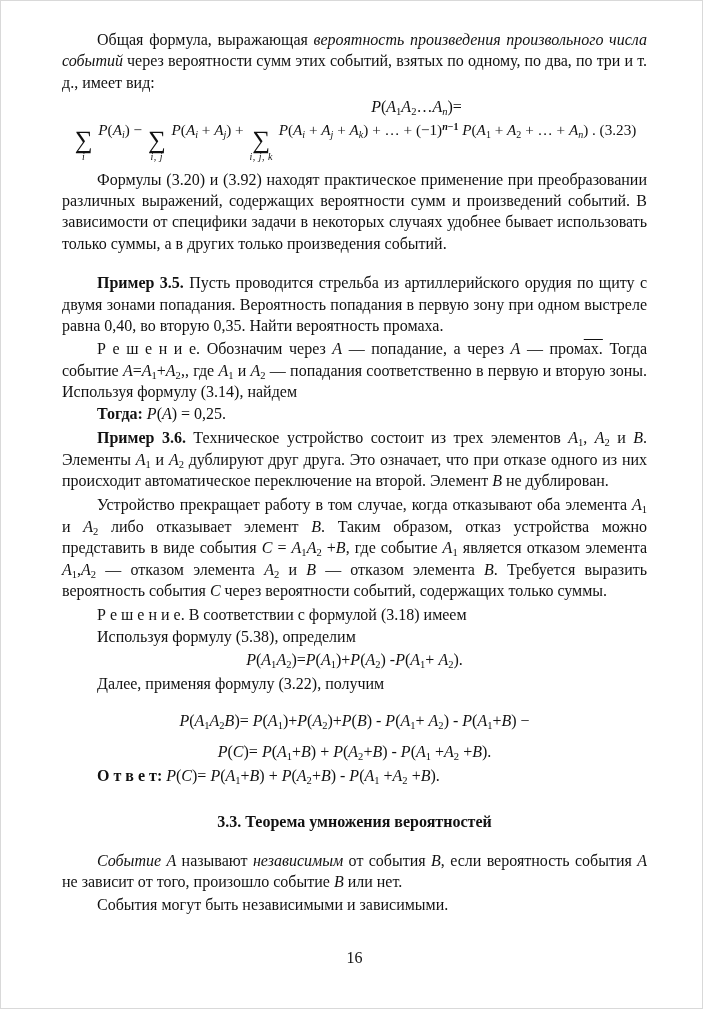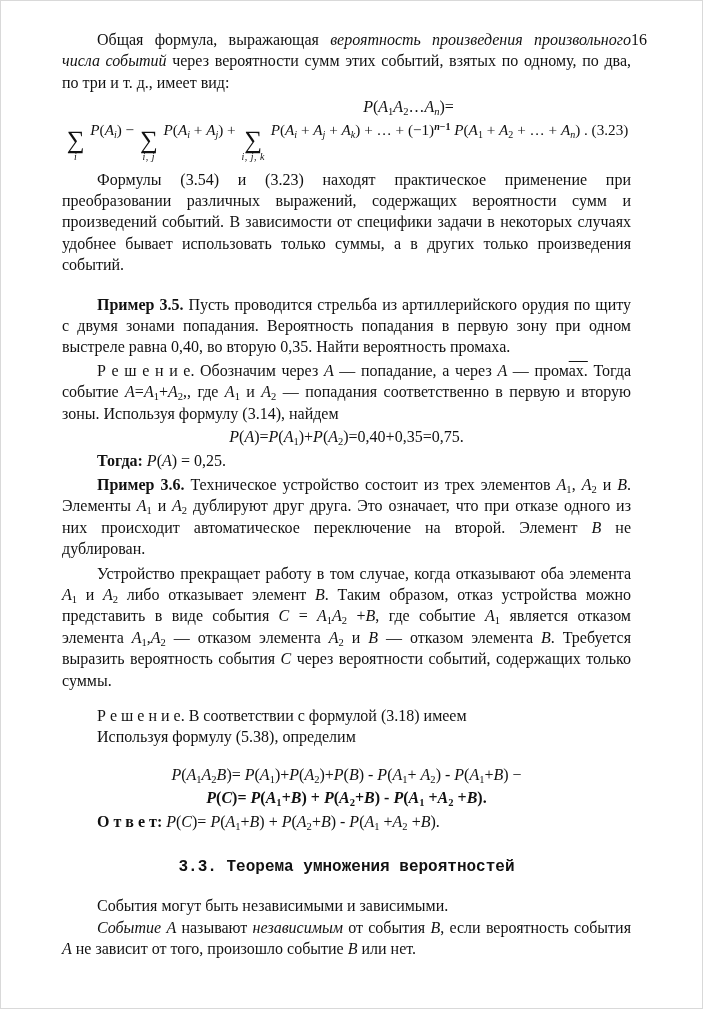--- a/index.html
+++ b/index.html
@@ -2,28 +2,28 @@
 <html><head>
 <meta charset="utf-8">
 <style>
   html,body{margin:0;padding:0;background:#ffffff;}
   .page{
     width:703px;height:1009px;box-sizing:border-box;
     background:#ffffff;border:1px solid #d9d9d9;
     font-family:"Liberation Serif","DejaVu Serif",serif;
     color:#111;font-size:16px;line-height:21.4px;
     padding:28px 55px 0 61px;
-    display:flex;overflow:hidden;
+    display:flex;flex-direction:column;overflow:hidden;
   }
   .content{flex:1 1 auto;}
   .para{text-indent:35px;text-align:justify;margin:0;}
   .formula{text-align:center;margin:1px 0;white-space:nowrap;}
   .formula.shift{position:relative;left:62px;}
   .formula.big{font-size:15.2px;margin:0 0 7px 0;text-align:center;}
-  .h2{text-align:center;font-weight:bold;margin:25px 0 17px 0;font-family:Liberation Mono, monospace;}
+  .h2{text-align:center;font-weight:bold;margin:25px 0 17px 0;}
   .pagenum{flex:0 0 auto;text-align:center;margin:0 0 40px 0;}
   .i{font-style:italic;}
   .b{font-weight:bold;}
   .ov{text-decoration:overline;}
   .math i{font-style:italic;}
   .math sub{font-size:0.66em;line-height:0;vertical-align:-0.28em;font-style:normal;}
   .math sub i{font-style:italic;}
   .math sup{font-size:0.66em;line-height:0;vertical-align:0.5em;font-style:normal;font-weight:bold;}
   .sum{display:inline-flex;flex-direction:column;align-items:center;vertical-align:-13px;line-height:1;margin:0 2px;}
   .sum .sig{font-size:25px;line-height:1;}
@@ -39,30 +39,31 @@
       <div class="formula big"><span class="math"><span class="sum">
             <span class="sig">∑</span>
             <span class="under">i</span>
           </span> <i>P</i>(<i>A</i><sub><i>i</i></sub>) − <span class="sum">
             <span class="sig">∑</span>
             <span class="under">i, j</span>
           </span> <i>P</i>(<i>A</i><sub><i>i</i></sub> + <i>A</i><sub><i>j</i></sub>) + <span class="sum">
             <span class="sig">∑</span>
             <span class="under">i, j, k</span>
           </span> <i>P</i>(<i>A</i><sub><i>i</i></sub> + <i>A</i><sub><i>j</i></sub> + <i>A</i><sub><i>k</i></sub>) + … + (−1)<sup><i>n</i>−1</sup> <i>P</i>(<i>A</i><sub>1</sub> + <i>A</i><sub>2</sub> + … + <i>A</i><sub><i>n</i></sub>) . (3.23)</span></div>
-      <div class="para" style="margin-top: 4px;"><span>Формулы (3.54) и (3.23) находят практическое применение при преобразовании различных выражений, содержащих вероятности сумм и произведений событий. В зависимости от специфики задачи в некоторых случаях удобнее бывает использовать только суммы, а в других только произведения событий.</span></div>
+      <div class="para" style="margin-top: 4px;"><span>Формулы (3.20) и (3.92) находят практическое применение при преобразовании различных выражений, содержащих вероятности сумм и произведений событий. В зависимости от специфики задачи в некоторых случаях удобнее бывает использовать только суммы, а в других только произведения событий.</span></div>
       <div class="para" style="margin-top: 18px;"><span class="b">Пример 3.5.</span><span> Пусть проводится стрельба из артиллерийского орудия по щиту с двумя зонами попадания. Вероятность попадания в первую зону при одном выстреле равна 0,40, во вторую 0,35. Найти вероятность промаха.</span></div>
       <div class="para" style="margin-top: 2px;"><span>Р е ш е н и е.  Обозначим через </span><span class="math"><i>A</i></span><span> — попадание, а через </span><span class="math"><i>A</i></span><span> — пром</span><span class="ov">ах.</span><span> Тогда событие </span><span class="math"><i>A</i>=<i>A</i><sub>1</sub>+<i>A</i><sub>2</sub></span><span>,, где </span><span class="math"><i>A</i><sub>1</sub></span><span> и </span><span class="math"><i>A</i><sub>2</sub></span><span> — попадания соответственно в первую и вторую зоны. Используя формулу (3.14), найдем</span></div>
-      <div class="formula" style="margin-top: 2px; margin-bottom: 2px;"><span class="math"><i>P</i>(<i>A</i>)=<i>P</i>(<i>A</i><sub>1</sub>)+<i>P</i>(<i>A</i><sub>2</sub>)=0,40+0,35=0,75.</span></div>
       <div class="para"><span class="b">Тогда: </span><span class="math"><i>P</i>(<i>A</i>) = 0,25.</span></div>
       <div class="para" style="margin-top: 3px;"><span class="b">Пример 3.6.</span><span> Техническое устройство состоит из трех элементов </span><span class="math"><i>A</i><sub>1</sub></span><span>, </span><span class="math"><i>A</i><sub>2</sub></span><span> и </span><span class="math"><i>B</i></span><span>. Элементы </span><span class="math"><i>A</i><sub>1</sub></span><span> и </span><span class="math"><i>A</i><sub>2</sub></span><span> дублируют друг друга. Это означает, что при отказе одного из них происходит автоматическое переключение на второй. Элемент </span><span class="math"><i>B</i></span><span> не дублирован.</span></div>
       <div class="para" style="margin-top: 3px;"><span>Устройство прекращает работу в том случае, когда отказывают оба элемента </span><span class="math"><i>A</i><sub>1</sub></span><span> и </span><span class="math"><i>A</i><sub>2</sub></span><span> либо отказывает элемент </span><span class="math"><i>B</i></span><span>. Таким образом, отказ устройства можно представить в виде события </span><span class="math"><i>C</i> = <i>A</i><sub>1</sub><i>A</i><sub>2</sub> +<i>B</i></span><span>, где событие </span><span class="math"><i>A</i><sub>1</sub></span><span> является отказом элемента </span><span class="math"><i>A</i><sub>1</sub>,<i>A</i><sub>2</sub></span><span> — отказом элемента </span><span class="math"><i>A</i><sub>2</sub></span><span> и </span><span class="math"><i>B</i></span><span> — отказом элемента </span><span class="math"><i>B</i></span><span>. Требуется выразить вероятность события </span><span class="math"><i>C</i></span><span> через вероятности событий, содержащих только суммы.</span></div>
-      <div class="para" style="margin-top: 14px;"><span>Р е ш е н и е.  В соответствии с формулой (3.18) имеем</span></div>
+      <div class="para" style="margin-top: 3px;"><span>Р е ш е н и е.  В соответствии с формулой (3.18) имеем</span></div>
       <div class="para"><span>Используя формулу (5.38), определим</span></div>
+      <div class="formula" style="margin-top: 2px; margin-bottom: 2px;"><span class="math"><i>P</i>(<i>A</i><sub>1</sub><i>A</i><sub>2</sub>)=<i>P</i>(<i>A</i><sub>1</sub>)+<i>P</i>(<i>A</i><sub>2</sub>) -<i>P</i>(<i>A</i><sub>1</sub>+ <i>A</i><sub>2</sub>).</span></div>
+      <div class="para"><span>Далее, применяя формулу (3.22), получим</span></div>
       <div class="formula" style="margin-top: 16px;"><span class="math"><i>P</i>(<i>A</i><sub>1</sub><i>A</i><sub>2</sub><i>B</i>)= <i>P</i>(<i>A</i><sub>1</sub>)+<i>P</i>(<i>A</i><sub>2</sub>)+<i>P</i>(<i>B</i>) - <i>P</i>(<i>A</i><sub>1</sub>+ <i>A</i><sub>2</sub>) - <i>P</i>(<i>A</i><sub>1</sub>+<i>B</i>) −</span></div>
-      <div class="formula" style="margin-top: 2px; margin-bottom: 2px; font-weight: bold;"><span class="math"><i>P</i>(<i>C</i>)= <i>P</i>(<i>A</i><sub>1</sub>+<i>B</i>) + <i>P</i>(<i>A</i><sub>2</sub>+<i>B</i>) - <i>P</i>(<i>A</i><sub>1</sub> +<i>A</i><sub>2</sub> +<i>B</i>).</span></div>
+      <div class="formula" style="margin-top: 10px; margin-bottom: 2px;"><span class="math"><i>P</i>(<i>C</i>)= <i>P</i>(<i>A</i><sub>1</sub>+<i>B</i>) + <i>P</i>(<i>A</i><sub>2</sub>+<i>B</i>) - <i>P</i>(<i>A</i><sub>1</sub> +<i>A</i><sub>2</sub> +<i>B</i>).</span></div>
       <div class="para"><span class="b">О т в е т:  </span><span class="math"><i>P</i>(<i>C</i>)= <i>P</i>(<i>A</i><sub>1</sub>+<i>B</i>) + <i>P</i>(<i>A</i><sub>2</sub>+<i>B</i>) - <i>P</i>(<i>A</i><sub>1</sub> +<i>A</i><sub>2</sub> +<i>B</i>).</span></div>
       <div class="h2">3.3. Теорема умножения вероятностей</div>
+      <div class="para"><span class="i">Событие </span><span class="math"><i>A</i></span><span> называют </span><span class="i">независимым</span><span> от события </span><span class="math"><i>B</i></span><span>, если вероятность события </span><span class="math"><i>A</i></span><span> не зависит от того, произошло событие </span><span class="math"><i>B</i></span><span> или нет.</span></div>
       <div class="para" style="margin-top: 2px;"><span>События могут быть независимыми и зависимыми.</span></div>
-      <div class="para"><span class="i">Событие </span><span class="math"><i>A</i></span><span> называют </span><span class="i">независимым</span><span> от события </span><span class="math"><i>B</i></span><span>, если вероятность события </span><span class="math"><i>A</i></span><span> не зависит от того, произошло событие </span><span class="math"><i>B</i></span><span> или нет.</span></div>
     </div>
   <div class="pagenum">16</div>
 </div>
 
 </body></html>

